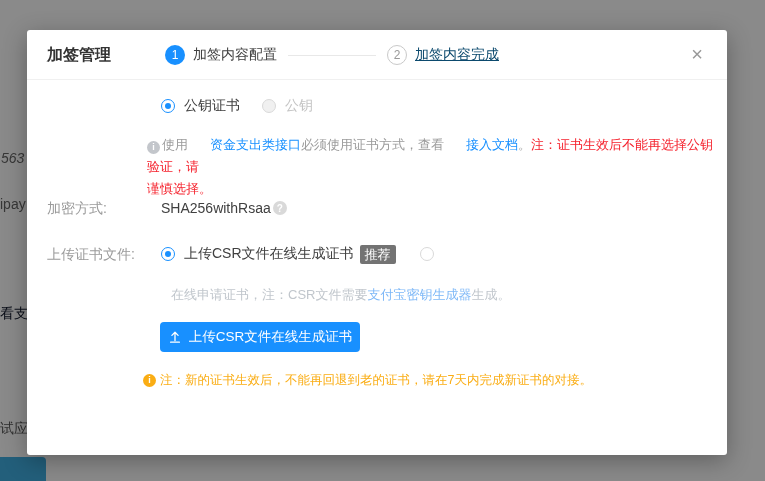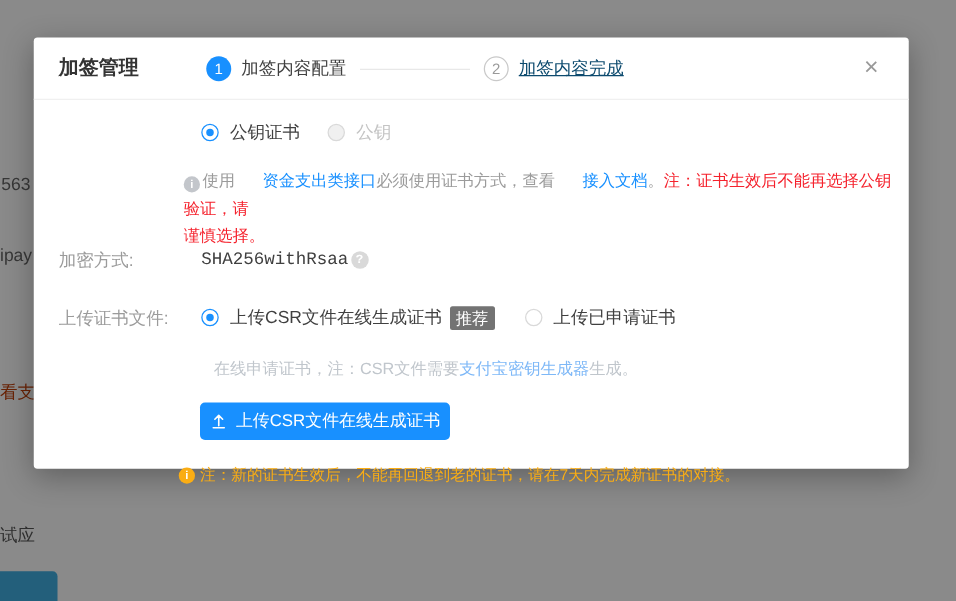--- a/index.html
+++ b/index.html
@@ -3,32 +3,32 @@
 <meta charset="utf-8">
 <style>
   * { margin:0; padding:0; box-sizing:border-box; }
   html,body { width:765px; height:481px; }
   body { font-family:"Liberation Sans","DejaVu Sans",sans-serif; }
   .stage { position:relative; width:765px; height:481px; overflow:hidden; background:#fff; }
 
   
   .bg-page { position:absolute; inset:0; background:#fff; }
   .bg-frag { position:absolute; font-size:14px; color:#666; white-space:nowrap; }
-  .bg-frag.f-563 { left:1px; top:139px; }
+  .bg-frag.f-563 { left:1px; top:150px;font-style:italic; }
   .bg-frag.f-ipay { left:0; top:196px; }
-  .bg-frag.f-link { left:0; top:305px; color:#c2410c; }
+  .bg-frag.f-link { left:0; top:305px; color:#0f172a; }
   .bg-frag.f-test { left:0; top:420px; color:#555; }
   .bg-btn { position:absolute; left:-10px; top:457px; width:56px; height:32px;
             background:#42b0e4; border-radius:4px; }
 
   
   .overlay { position:absolute; inset:0; background:rgba(0,0,0,0.46); z-index:5; }
 
   
-  .modal { position:absolute; left:27px; top:30px; width:700px; height:345px;
+  .modal { position:absolute; left:27px; top:30px; width:700px; height:425px;
            background:#fff; border-radius:3px; z-index:10;
            box-shadow:0 6px 24px rgba(0,0,0,0.3); }
 
   .m-header { position:relative; height:50px; border-bottom:1px solid #f0f0f0; }
   .m-title { position:absolute; left:20px; top:0; line-height:50px;
              font-size:16px; font-weight:bold; color:#333; }
   .steps { position:absolute; left:138px; top:0; height:50px; display:flex; align-items:center; }
   .step-circle { width:20px; height:20px; border-radius:50%; font-size:12px;
                  display:flex; align-items:center; justify-content:center; }
   .step-circle.active { background:#1890ff; color:#fff; }
@@ -67,21 +67,21 @@
   .ico-circle { display:inline-flex; align-items:center; justify-content:center;
                 width:13px; height:13px; border-radius:50%; font-size:9px; font-weight:bold;
                 color:#fff; vertical-align:-1px; margin-right:2px; }
   .ico-gray { background:#c3c6cb; }
   .ico-amber { background:#faad14; }
   .link { color:#1890ff; cursor:pointer; text-decoration:none;padding-left:22px; }
   .txt-red { color:#f5222d; }
   .block { display:block; }
 
   .enc-value { position:absolute; left:134px; top:170px; display:flex; align-items:center;
-               font-size:14px; color:#404040;font-family:Liberation Mono, monospace; }
+               font-size:14px; color:#404040; }
   .help-circle { width:14px; height:14px; border-radius:50%; background:#d9d9d9; color:#fff;
                  font-size:10px; font-weight:bold; display:flex; align-items:center;
                  justify-content:center; margin-left:2px; cursor:pointer; }
 
   .note-gray { position:absolute; left:144px; top:256px; font-size:13px; line-height:18px;
                color:#c0c6cc; white-space:nowrap; }
   .note-gray .link-light { color:#7eb8f7; cursor:pointer; }
 
   .upload-btn { position:absolute; left:133px; top:292px; width:200px; height:30px;
                 background:#1890ff; border:none; border-radius:4px; color:#fff; font-size:13.5px;
@@ -146,21 +146,20 @@
 
     <div class="row-label lbl-upload">上传证书文件:</div>
     <div class="radio-row r-upload">
       <span class="radio-opt">
         <span class="radio checked"></span>
         <span class="radio-text">上传CSR文件在线生成证书</span>
         <span class="badge">推荐</span>
       </span>
       <span class="radio-opt opt-gap-lg">
         <span class="radio unchecked"></span>
-        <span class="radio-text">上传已申请证书</span>
       </span>
     </div>
 
     <div class="note-gray">
       <span>在线申请证书，注：CSR文件需要</span><span class="link-light">支付宝密钥生成器</span><span>生成。</span>
     </div>
 
     <button class="upload-btn">
       <svg width="14" height="14" viewBox="0 0 14 14">
         <path d="M7 10.6 V2.6 M3.9 5.4 L7 2.3 L10.1 5.4 M2.6 12.2 H11.4" stroke="#ffffff" stroke-width="1.3" fill="none" stroke-linecap="round" stroke-linejoin="round"></path>

